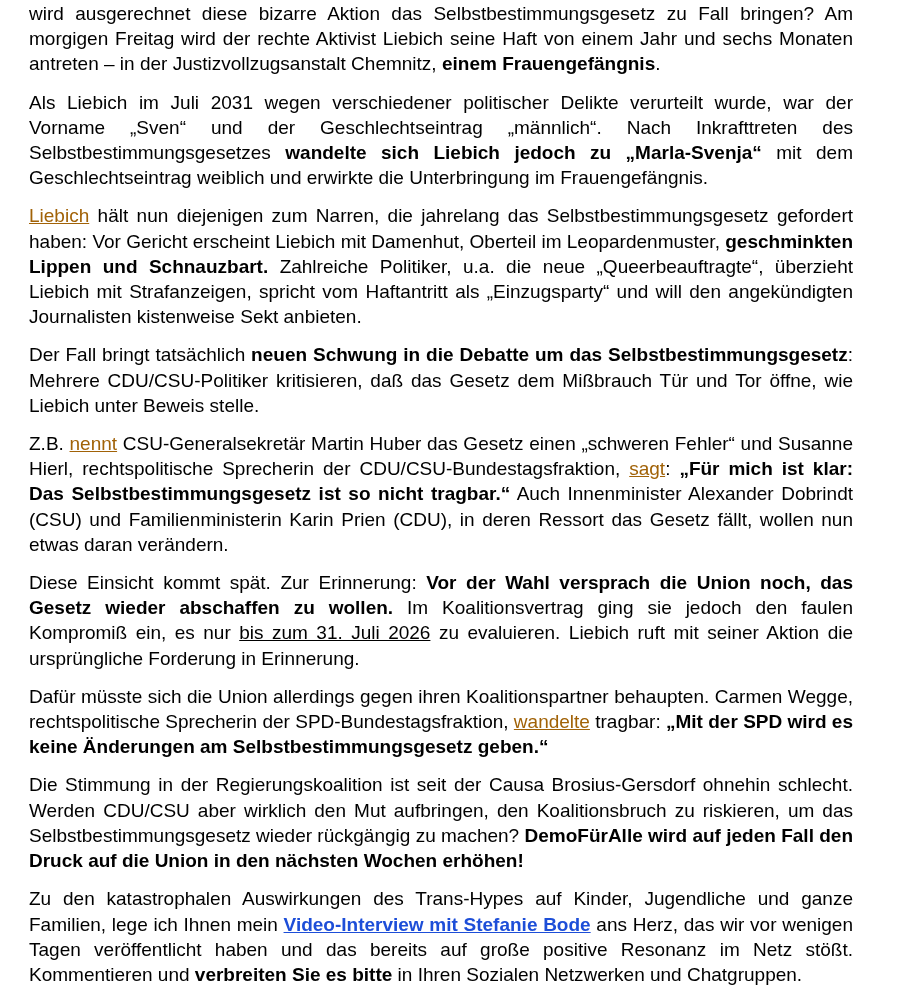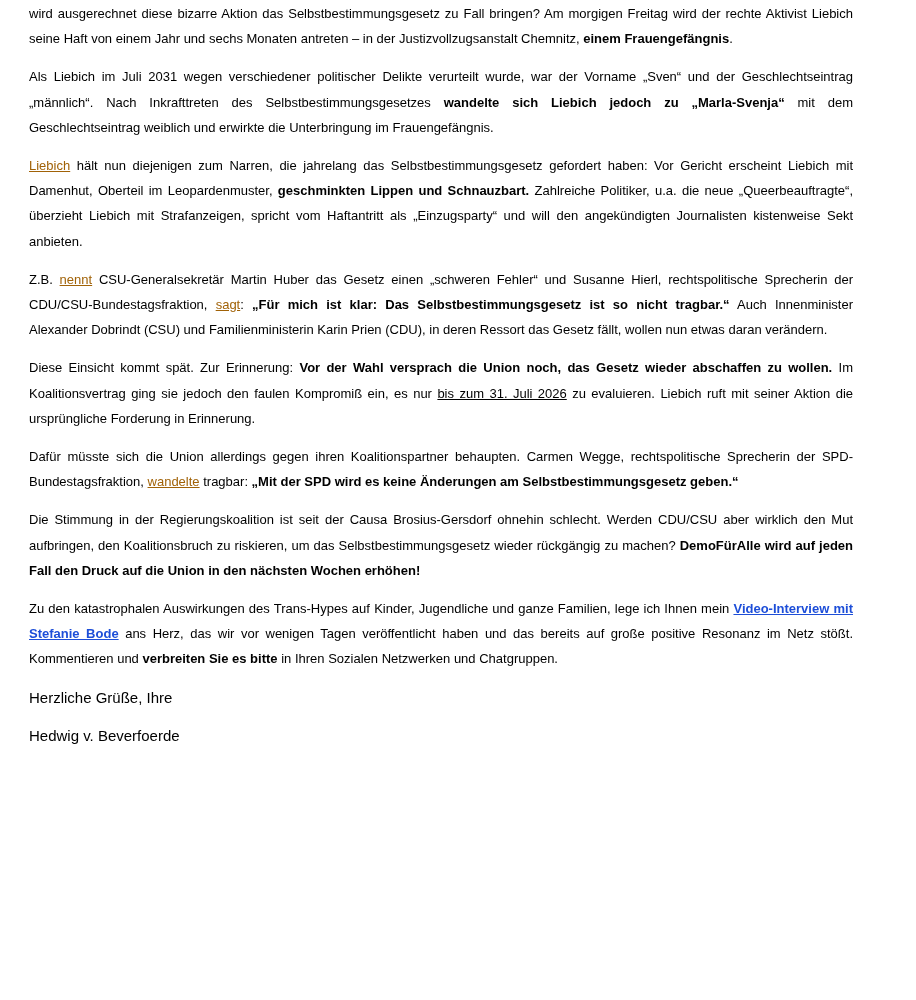--- a/index.html
+++ b/index.html
@@ -14,21 +14,21 @@
     font-family: "Liberation Sans", sans-serif;
     color: #000000;
   }
   #newsletter-body {
     box-sizing: border-box;
     width: 916px;
     padding: 0 63px 0 29px;
   }
   p.para {
     margin: 0 0 13px 0;
-    font-size: 13px;
+    font-size: 19px;
     line-height: 25.2px;
     text-align: justify;
     text-justify: inter-word;
     color: #000000;
     -webkit-hyphens: none;
     hyphens: none;
   }
   p.para:first-child {
     margin-top: 1px;
   }
@@ -56,20 +56,21 @@
   }
 </style>
 </head>
 <body>
 
 <div id="newsletter-body">
   <div id="paragraph-container">
       <p class="para"><span>wird ausgerechnet diese bizarre Aktion das Selbstbestimmungsgesetz zu Fall bringen? Am morgigen Freitag wird der rechte Aktivist Liebich seine Haft von einem Jahr und sechs Monaten antreten – in der Justizvollzugsanstalt Chemnitz, </span><b>einem Frauengefängnis</b><span>.</span></p>
       <p class="para"><span>Als Liebich im Juli 2031 wegen verschiedener politischer Delikte verurteilt wurde, war der Vorname „Sven“ und der Geschlechtseintrag „männlich“. Nach Inkrafttreten des Selbstbestimmungsgesetzes </span><b>wandelte sich Liebich jedoch zu „Marla-Svenja“</b><span> mit dem Geschlechtseintrag weiblich und erwirkte die Unterbringung im Frauengefängnis.</span></p>
       <p class="para"><a class="lnk" href="#">Liebich</a><span> hält nun diejenigen zum Narren, die jahrelang das Selbstbestimmungsgesetz gefordert haben: Vor Gericht erscheint Liebich mit Damenhut, Oberteil im Leopardenmuster, </span><b>geschminkten Lippen und Schnauzbart.</b><span> Zahlreiche Politiker, u.a. die neue „Queerbeauftragte“, überzieht Liebich mit Strafanzeigen, spricht vom Haftantritt als „Einzugsparty“ und will den angekündigten Journalisten kistenweise Sekt anbieten.</span></p>
+      <p class="para"><span>Der Fall bringt tatsächlich </span><b>neuen Schwung in die Debatte um das Selbstbestimmungsgesetz</b><span>: Mehrere CDU/CSU-Politiker kritisieren, daß das Gesetz dem Mißbrauch Tür und Tor öffne, wie Liebich unter Beweis stelle.</span></p>
       <p class="para"><span>Z.B. </span><a class="lnk" href="#">nennt</a><span> CSU-Generalsekretär Martin Huber das Gesetz einen „schweren Fehler“ und Susanne Hierl, rechtspolitische Sprecherin der CDU/CSU-Bundestagsfraktion, </span><a class="lnk" href="#">sagt</a><span>: </span><b>„Für mich ist klar: Das Selbstbestimmungsgesetz ist so nicht tragbar.“</b><span> Auch Innenminister Alexander Dobrindt (CSU) und Familienministerin Karin Prien (CDU), in deren Ressort das Gesetz fällt, wollen nun etwas daran verändern.</span></p>
       <p class="para"><span>Diese Einsicht kommt spät. Zur Erinnerung: </span><b>Vor der Wahl versprach die Union noch, das Gesetz wieder abschaffen zu wollen.</b><span> Im Koalitionsvertrag ging sie jedoch den faulen Kompromiß ein, es nur </span><span class="uline">bis zum 31. Juli 2026</span><span> zu evaluieren. Liebich ruft mit seiner Aktion die ursprüngliche Forderung in Erinnerung.</span></p>
       <p class="para"><span>Dafür müsste sich die Union allerdings gegen ihren Koalitionspartner behaupten. Carmen Wegge, rechtspolitische Sprecherin der SPD-Bundestagsfraktion, </span><a class="lnk" href="#">wandelte</a><span> tragbar: </span><b>„Mit der SPD wird es keine Änderungen am Selbstbestimmungsgesetz geben.“</b></p>
       <p class="para"><span>Die Stimmung in der Regierungskoalition ist seit der Causa Brosius-Gersdorf ohnehin schlecht. Werden CDU/CSU aber wirklich den Mut aufbringen, den Koalitionsbruch zu riskieren, um das Selbstbestimmungsgesetz wieder rückgängig zu machen? </span><b>DemoFürAlle wird auf jeden Fall den Druck auf die Union in den nächsten Wochen erhöhen!</b></p>
       <p class="para"><span>Zu den katastrophalen Auswirkungen des Trans-Hypes auf Kinder, Jugendliche und ganze Familien, lege ich Ihnen mein </span><a class="lnk-strong" href="#">Video-Interview mit Stefanie Bode</a><span> ans Herz, das wir vor wenigen Tagen veröffentlicht haben und das bereits auf große positive Resonanz im Netz stößt. Kommentieren und </span><b>verbreiten Sie es bitte</b><span> in Ihren Sozialen Netzwerken und Chatgruppen.</span></p>
     </div>
 
   <p class="signoff">Herzliche Grüße, Ihre</p>
   <p class="signoff last">Hedwig v. Beverfoerde</p>
 </div>

